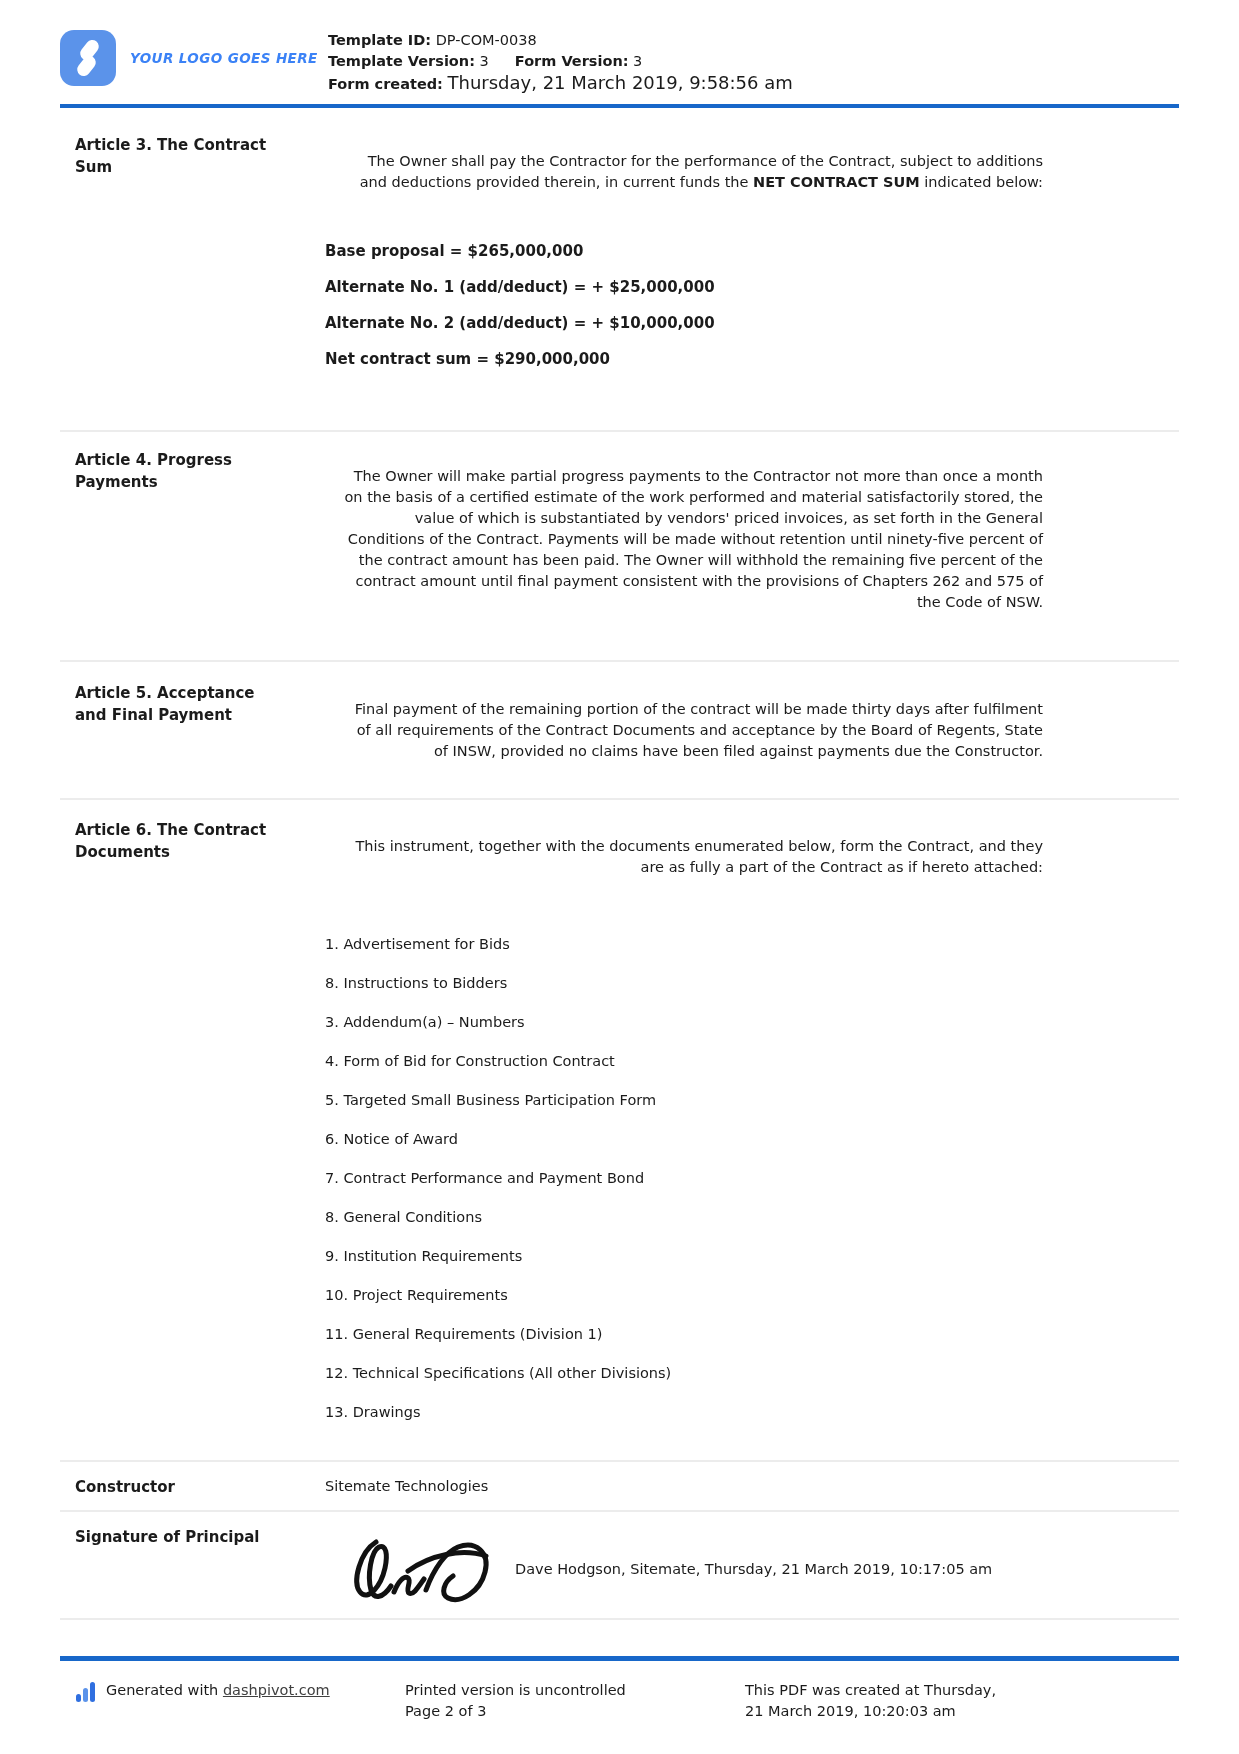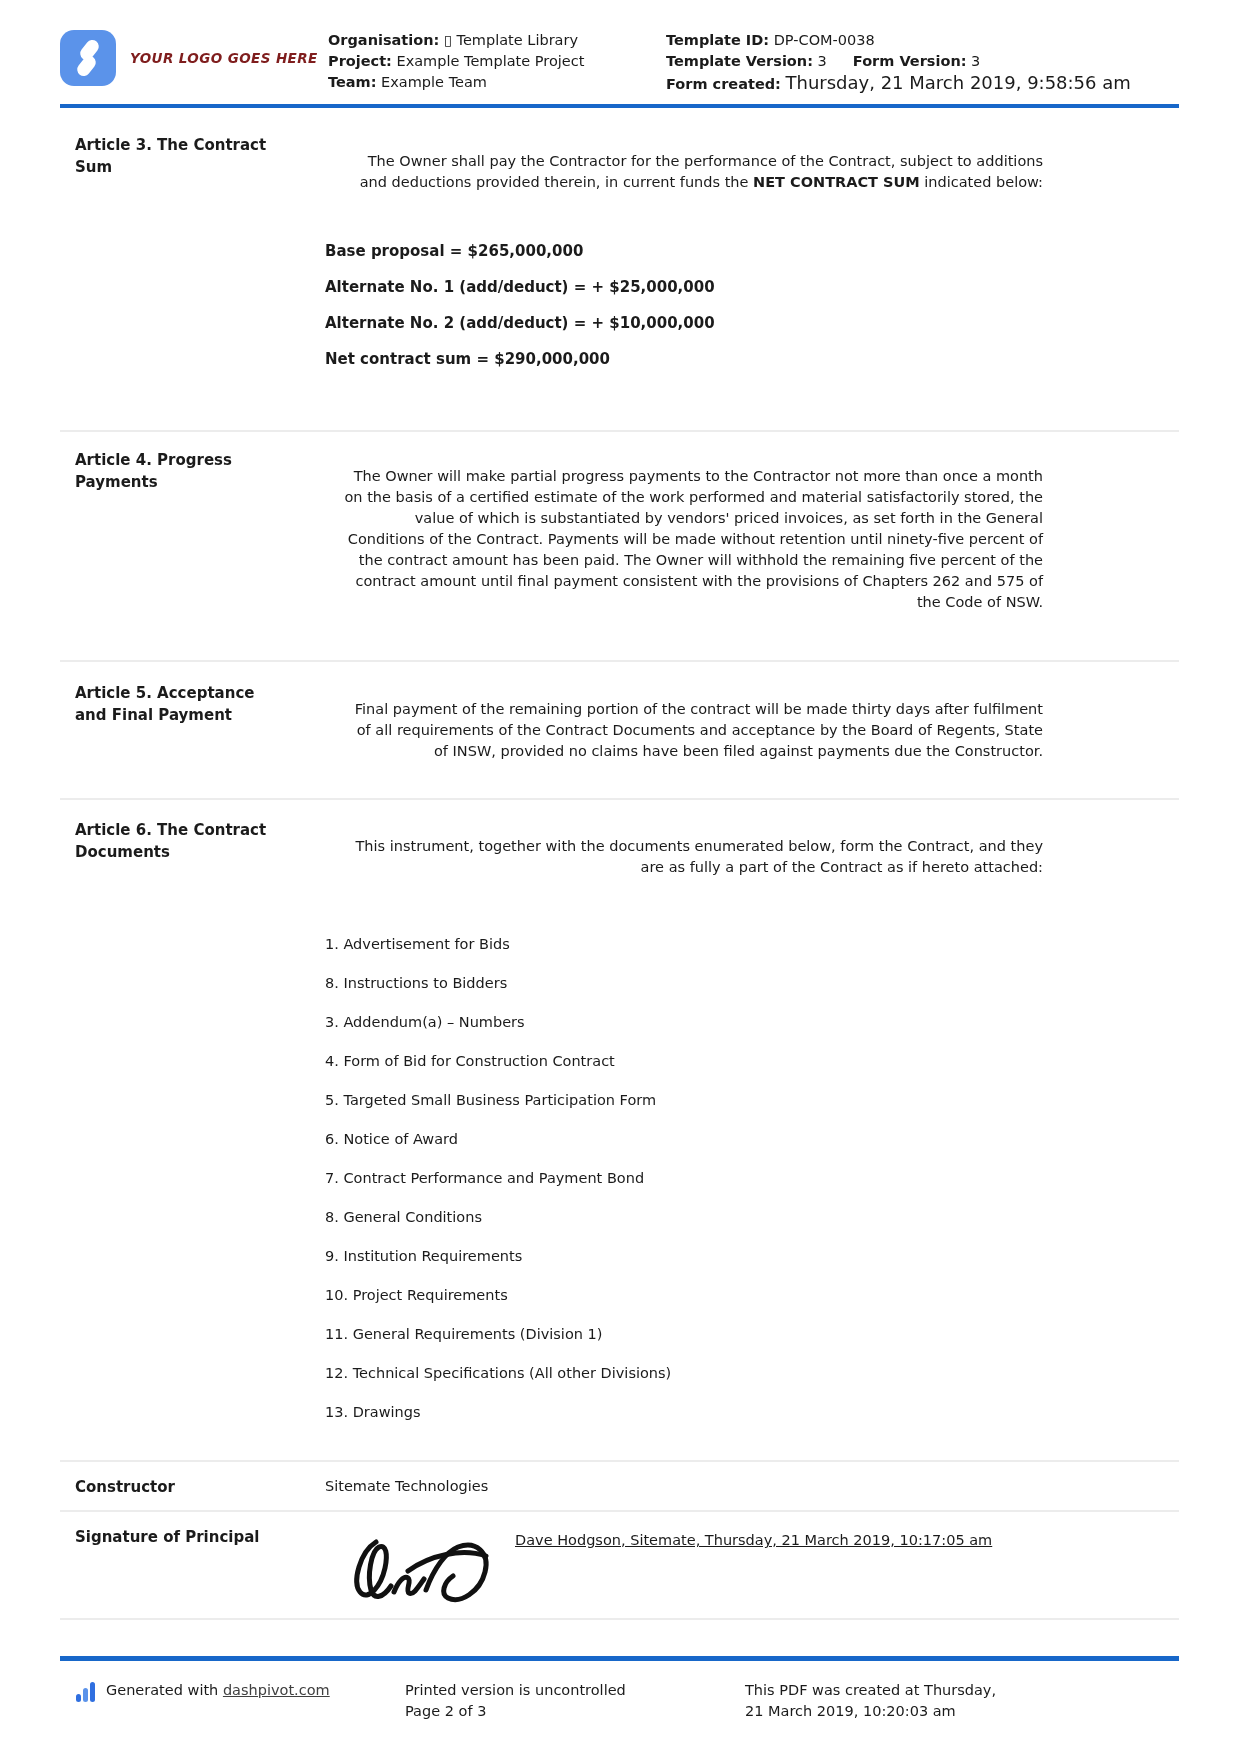--- a/index.html
+++ b/index.html
@@ -6,21 +6,21 @@
   .page{
     width:1239px;height:1754px;box-sizing:border-box;
     background:#fff;color:#1b1b1b;
     font-family:"DejaVu Sans","Liberation Sans",sans-serif;
     padding:30px 60px 0;overflow:hidden;position:relative;
   }
   
   .hdr{display:flex;align-items:flex-start;}
   .logo-wrap{width:268px;display:flex;align-items:center;gap:14px;flex-shrink:0;}
   .logo-badge{width:56px;height:56px;flex-shrink:0;}
-  .logo-text{color:#7f1d1d;font-style:italic;font-weight:700;font-size:13.5px;letter-spacing:.4px;}
+  .logo-text{color:#3b82f6;font-style:italic;font-weight:700;font-size:13.5px;letter-spacing:.4px;}
   .hdr-col{font-size:14.5px;line-height:21px;}
   .hdr-col-left{width:338px;flex-shrink:0;}
   .hdr-col-right{flex:1;}
   .hdr b{font-weight:700;}
   .vgap{display:inline-block;width:26px;}
   .small{font-size:18px;}
   .blue-rule{height:4px;background:#1767c9;margin-top:9px;}
   
   .row{display:flex;}
   .bdr{border-top:2px solid #ececec;}
@@ -32,21 +32,21 @@
   #row-a4{padding:17px 0 30px;}
   #row-a5{padding:20px 0 19px;}
   #row-a6{padding:19px 0 19px;}
   #row-constructor{padding:14px 0 12px;}
   #row-signature{padding:14px 0 10px;}
   .sum-line{font-weight:700;font-size:15px;margin:15px 0 0;}
   .sum-first{margin-top:48px;}
   .doc-list{margin-top:56px;}
   .doc-item{margin-bottom:18px;}
   .witness{margin-top:37px;}
-  .sig-body{display:flex;align-items:flex-start;text-decoration:underline;}
+  .sig-body{display:flex;align-items:center;}
   .sig-svg{margin-left:25px;flex-shrink:0;}
   .sig-text{margin-left:15px;padding-top:4px;}
   
   .footer-bar{height:5px;background:#1767c9;margin-top:36px;}
   .footer{display:flex;margin-top:19px;font-size:14.5px;line-height:21px;padding-left:15px;}
   .f-left{width:330px;display:flex;align-items:flex-start;gap:9px;}
   .f-mid{width:340px;}
   .f-right{width:270px;}
   .link{color:#404040;text-decoration:underline;cursor:pointer;}
 </style>
@@ -60,34 +60,20 @@
       <svg class="logo-badge" viewBox="0 0 56 56">
         <rect x="0" y="0" width="56" height="56" rx="14" fill="#5b93ea"></rect>
         <g fill="#ffffff">
           <rect x="23" y="9" width="13" height="22" rx="6.5" transform="rotate(38 29.5 20)"></rect>
           <rect x="20" y="25" width="13" height="22" rx="6.5" transform="rotate(38 26.5 36)"></rect>
         </g>
       </svg>
       <span class="logo-text">YOUR LOGO GOES HERE</span>
     </div>
 
-    <div class="hdr-col hdr-col-left">
-      <div>
-        <b>Organisation:</b>
-        <span>▯ Template Library</span>
-      </div>
-      <div>
-        <b>Project:</b>
-        <span>Example Template Project</span>
-      </div>
-      <div>
-        <b>Team:</b>
-        <span>Example Team</span>
-      </div>
-    </div>
 
     <div class="hdr-col hdr-col-right">
       <div>
         <b>Template ID:</b>
         <span>DP-COM-0038</span>
       </div>
       <div>
         <b>Template Version:</b>
         <span>3</span><span class="vgap"></span><b>Form Version:</b>
         <span>3</span>

